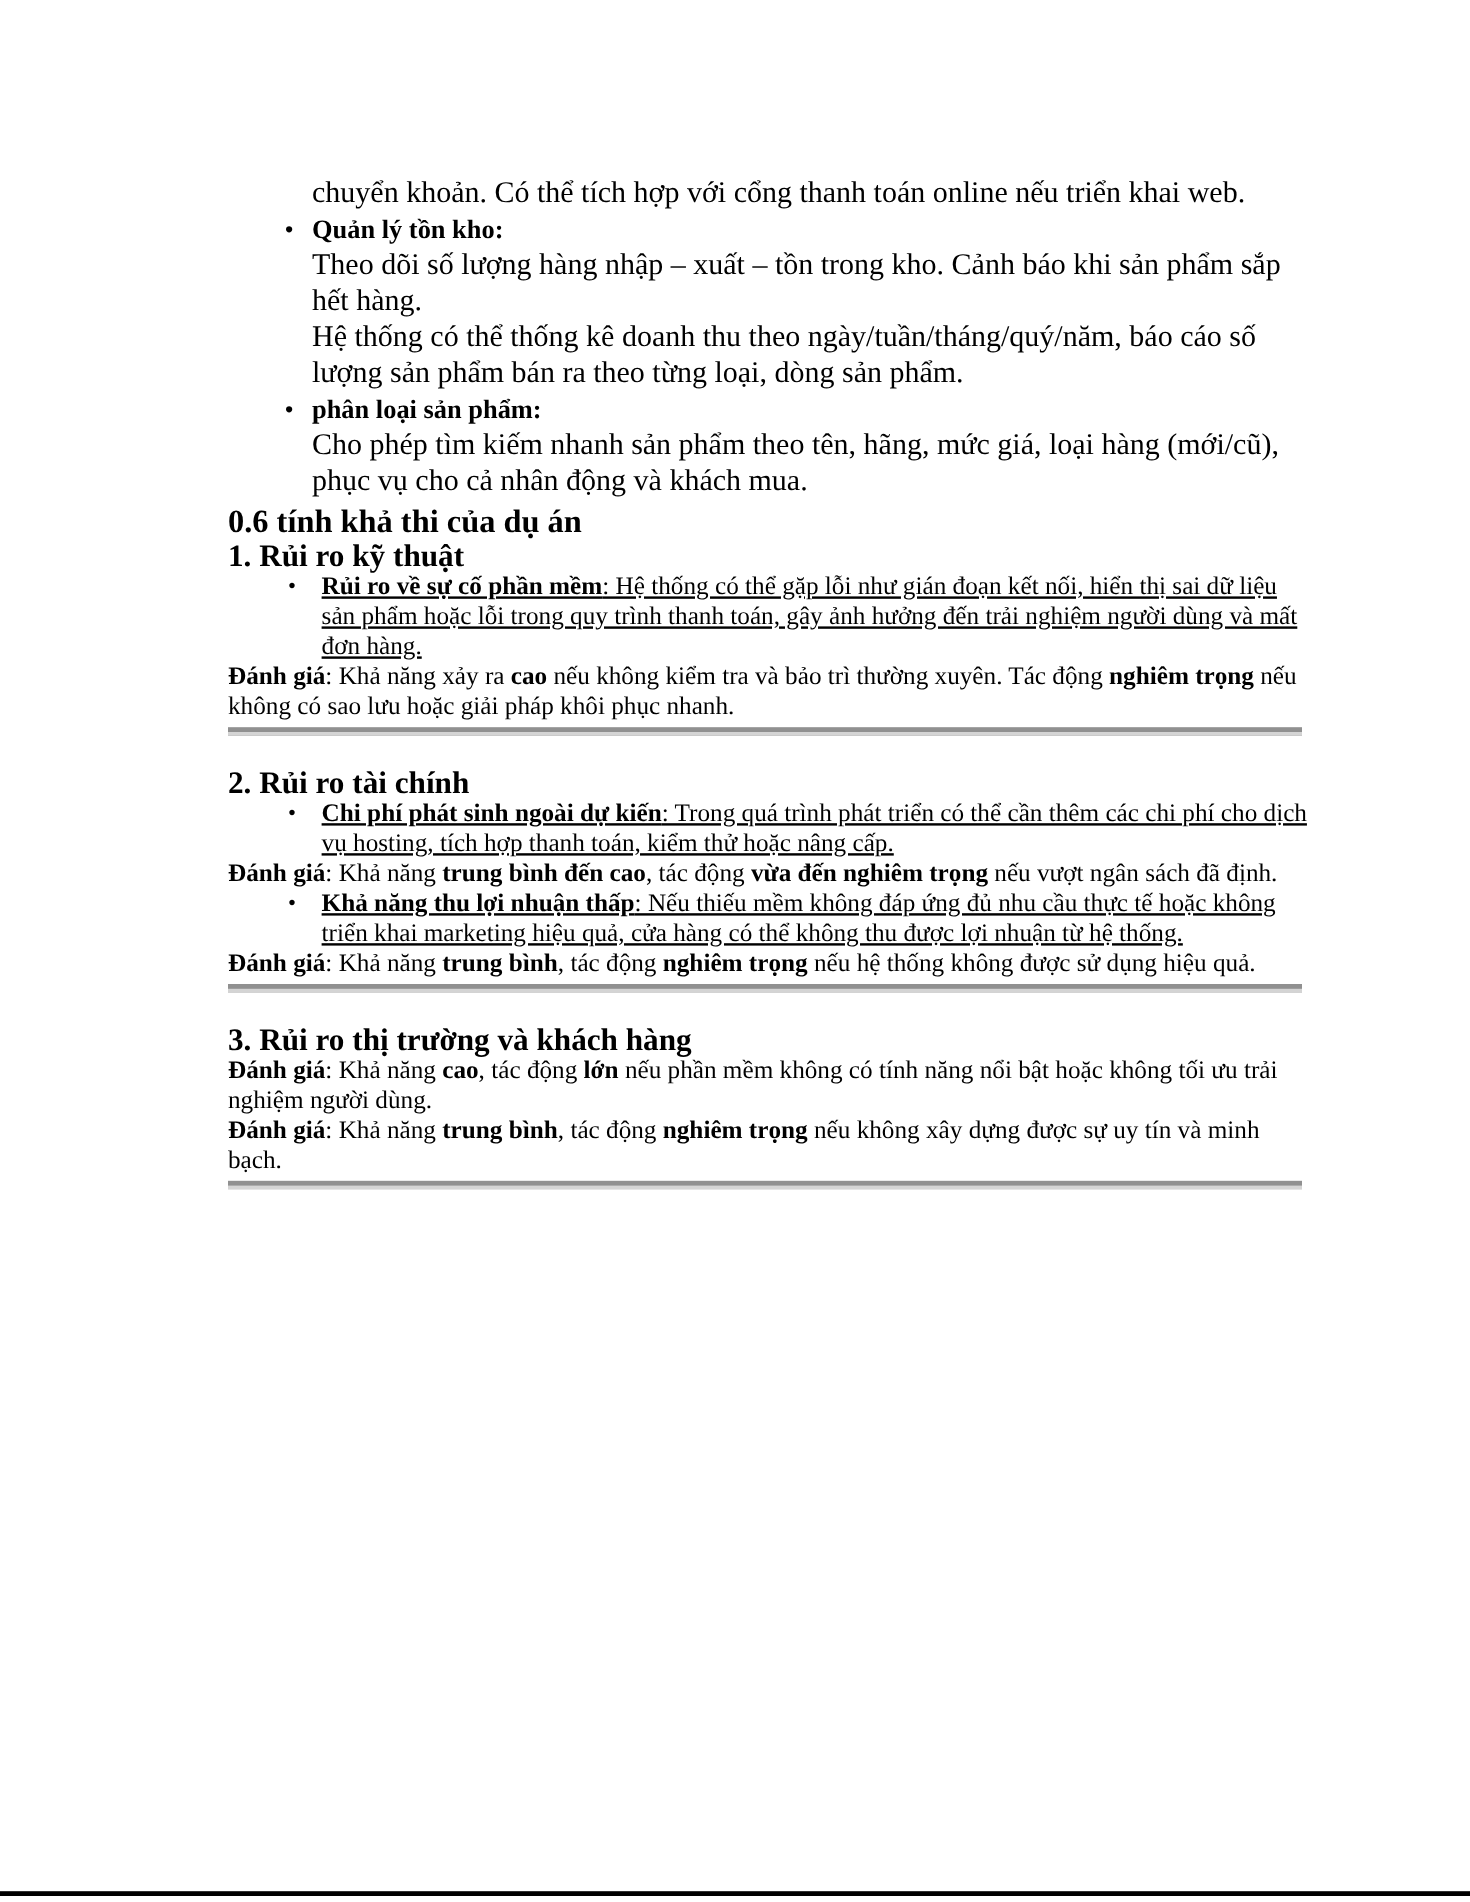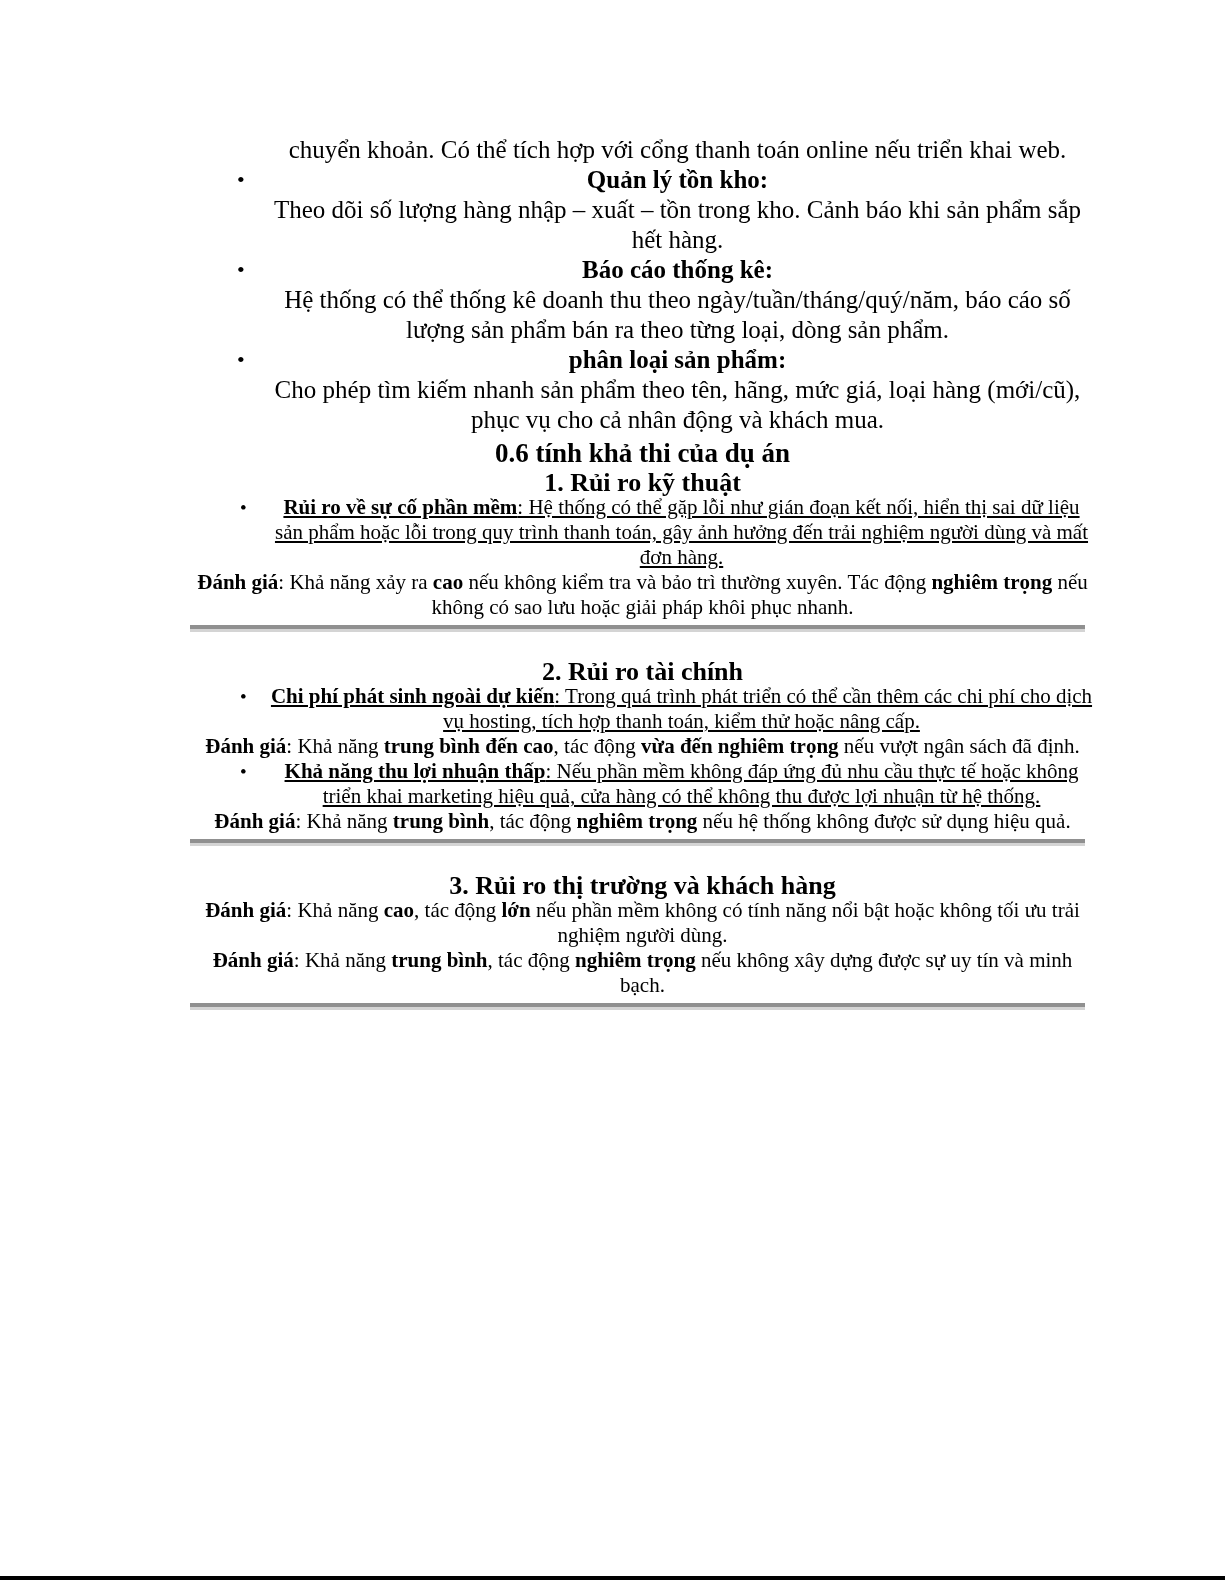--- a/index.html
+++ b/index.html
@@ -11,32 +11,31 @@
     width: 1225px;
     height: 1585px;
     position: relative;
     font-family: "Liberation Serif", "DejaVu Serif", serif;
     color: #000000;
     overflow: hidden;
   }
   .page-content {
     position: absolute;
     left: 190px;
-    top: 135px;
+    top: 146px;
     width: 905px;
-    text-align: center;
   }
   
   .para.top-indent {
     font-size: 25px;
     line-height: 30px;
     padding-left: 70px;
   }
   .bullet.top {
-    font-size: 25px;
+    font-size: 22px;
     line-height: 30px;
     padding-left: 70px;
     position: relative;
   }
   .bullet.top::before {
     content: "\2022";
     position: absolute;
     left: 47px;
     top: 0;
     font-size: 22px;
@@ -90,33 +89,32 @@
     background: var(--bottom-line-color, #000000);
   }
 </style>
 </head>
 <body style="--sep-color: #909090; --sep-shadow: #d4d4d4; --bottom-line-color: #000000; background: rgb(255, 255, 255); color: rgb(0, 0, 0);">
 
 <div class="page-content">
     <div class="para top-indent"><span>chuyển khoản. Có thể tích hợp với cổng thanh toán online nếu triển khai web.</span></div>
     <div class="bullet top"><b>Quản lý tồn kho:</b></div>
     <div class="para top-indent"><span>Theo dõi số lượng hàng nhập – xuất – tồn trong kho. Cảnh báo khi sản phẩm sắp hết hàng.</span></div>
-    <div class="bullet top"><b>Báo cáo thống kê:</b></div>
     <div class="para top-indent"><span>Hệ thống có thể thống kê doanh thu theo ngày/tuần/tháng/quý/năm, báo cáo số lượng sản phẩm bán ra theo từng loại, dòng sản phẩm.</span></div>
     <div class="bullet top"><b>phân loại sản phẩm:</b></div>
     <div class="para top-indent"><span>Cho phép tìm kiếm nhanh sản phẩm theo tên, hãng, mức giá, loại hàng (mới/cũ), phục vụ cho cả nhân động và khách mua.</span></div>
     <div class="heading1"><b>0.6 tính khả thi của dụ án</b></div>
     <div class="heading2"><b>1. Rủi ro kỹ thuật</b></div>
     <div class="bullet risk"><b>Rủi ro về sự cố phần mềm</b><span>: Hệ thống có thể gặp lỗi như gián đoạn kết nối, hiển thị sai dữ liệu sản phẩm hoặc lỗi trong quy trình thanh toán, gây ảnh hưởng đến trải nghiệm người dùng và mất đơn hàng.</span></div>
     <div class="para risk"><b>Đánh giá</b><span>: Khả năng xảy ra </span><b>cao</b><span> nếu không kiểm tra và bảo trì thường xuyên. Tác động </span><b>nghiêm trọng</b><span> nếu không có sao lưu hoặc giải pháp khôi phục nhanh.</span></div>
     <div class="separator"></div>
     <div class="heading2"><b>2. Rủi ro tài chính</b></div>
     <div class="bullet risk"><b>Chi phí phát sinh ngoài dự kiến</b><span>: Trong quá trình phát triển có thể cần thêm các chi phí cho dịch vụ hosting, tích hợp thanh toán, kiểm thử hoặc nâng cấp.</span></div>
     <div class="para risk"><b>Đánh giá</b><span>: Khả năng </span><b>trung bình đến cao</b><span>, tác động </span><b>vừa đến nghiêm trọng</b><span> nếu vượt ngân sách đã định.</span></div>
-    <div class="bullet risk"><b>Khả năng thu lợi nhuận thấp</b><span>: Nếu phần mềm không đáp ứng đủ nhu cầu thực tế hoặc không triển khai marketing hiệu quả, cửa hàng có thể không thu được lợi nhuận từ hệ thống.</span></div>
+    <div class="bullet risk"><b>Khả năng thu lợi nhuận thấp</b><span>: Nếu thiếu mềm không đáp ứng đủ nhu cầu thực tế hoặc không triển khai marketing hiệu quả, cửa hàng có thể không thu được lợi nhuận từ hệ thống.</span></div>
     <div class="para risk"><b>Đánh giá</b><span>: Khả năng </span><b>trung bình</b><span>, tác động </span><b>nghiêm trọng</b><span> nếu hệ thống không được sử dụng hiệu quả.</span></div>
     <div class="separator"></div>
     <div class="heading2"><b>3. Rủi ro thị trường và khách hàng</b></div>
     <div class="para risk"><b>Đánh giá</b><span>: Khả năng </span><b>cao</b><span>, tác động </span><b>lớn</b><span> nếu phần mềm không có tính năng nổi bật hoặc không tối ưu trải nghiệm người dùng.</span></div>
     <div class="para risk"><b>Đánh giá</b><span>: Khả năng </span><b>trung bình</b><span>, tác động </span><b>nghiêm trọng</b><span> nếu không xây dựng được sự uy tín và minh bạch.</span></div>
     <div class="separator"></div>
   </div>
 
 <div class="bottom-line"></div>
 

